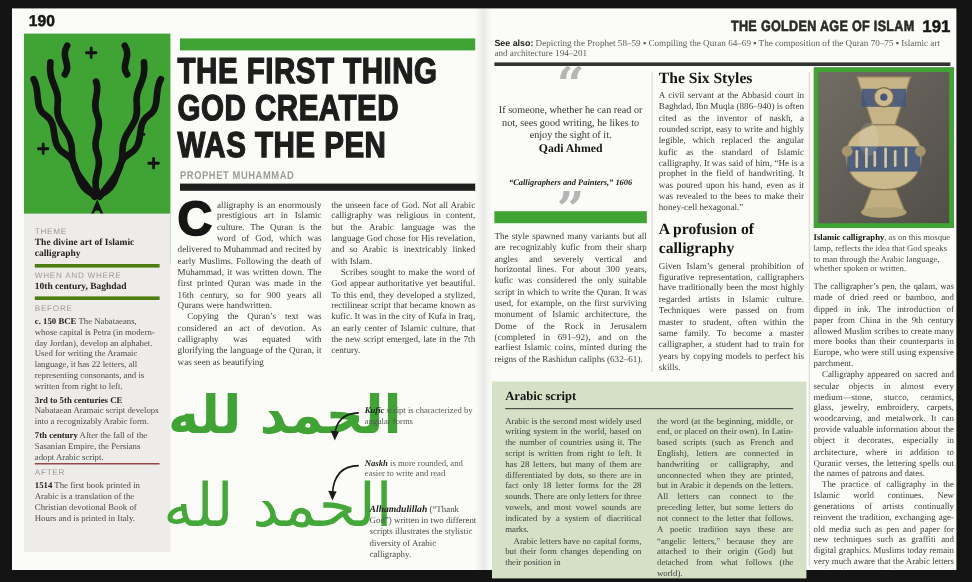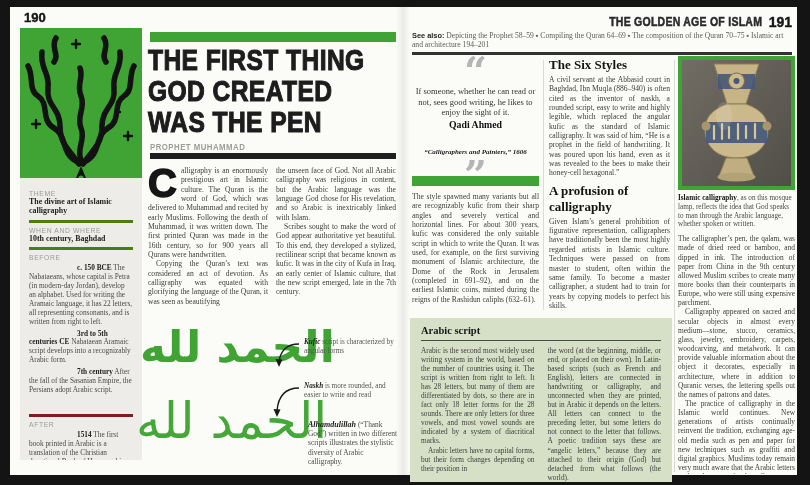--- a/index.html
+++ b/index.html
@@ -25,22 +25,22 @@
   .sidebar{left:20px;top:178px;width:122px;height:282px;background:#edece8;
            box-sizing:border-box;padding:8px 9px;overflow:hidden;}
   .sidebar h2{margin:0 0 4px 0;font-family:"Liberation Sans",sans-serif;font-size:11px;
               letter-spacing:.4px;color:#111;-webkit-text-stroke:.4px #111;
               border-bottom:1px solid #b9b9b4;padding-bottom:4px;}
   .ctx-label{font-family:"Liberation Sans",sans-serif;font-size:6.8px;color:#9a9a96;
              letter-spacing:.6px;margin-top:4px;}
   .ctx-value{font-size:7.9px;font-weight:bold;color:#222;line-height:9.4px;
              border-bottom:3px solid #4d7c0f;padding-bottom:4px;}
   .ctx-item{font-size:7.3px;line-height:8.9px;color:#4a4a4a;margin-top:3px;}
-  .ctx-item b{color:#222;margin-left:48px;}
-  .ctx-sep{border-bottom:3px solid #7f1d1d;padding-bottom:19px;}
+  .ctx-item b{color:#222;}
+  .ctx-sep{border-bottom:1px solid #7f1d1d;padding-bottom:0;}
   .bodycol{font-size:7.6px;line-height:9.35px;text-align:justify;color:#3c3c3c;}
   .bodycol p{margin:0;}
   .bodycol p.ind{text-indent:8px;}
   .dropcap{float:left;font-family:"Liberation Sans",sans-serif;font-weight:bold;font-size:40px;
            line-height:30px;color:#161616;margin:2px 4px 0 0;-webkit-text-stroke:1.5px #161616;}
   .arabic{font-family:"DejaVu Sans",sans-serif;color:#3FA434;direction:rtl;white-space:nowrap;}
   .note{font-size:7.2px;line-height:8.7px;color:#555;}
   .note b{font-style:italic;color:#222;}
   .callig-cap{font-size:7.4px;line-height:9.2px;color:#4a4a4a;}
   .callig-cap b{font-style:italic;font-size:8px;color:#1d1d1d;}

